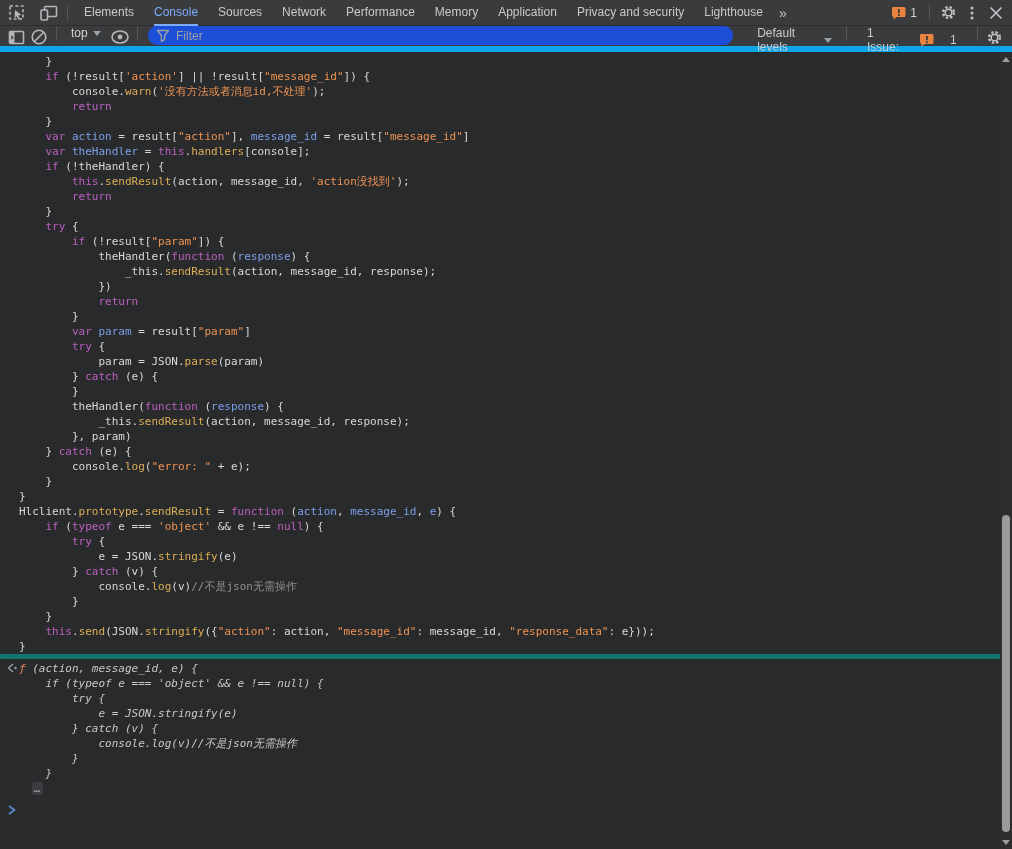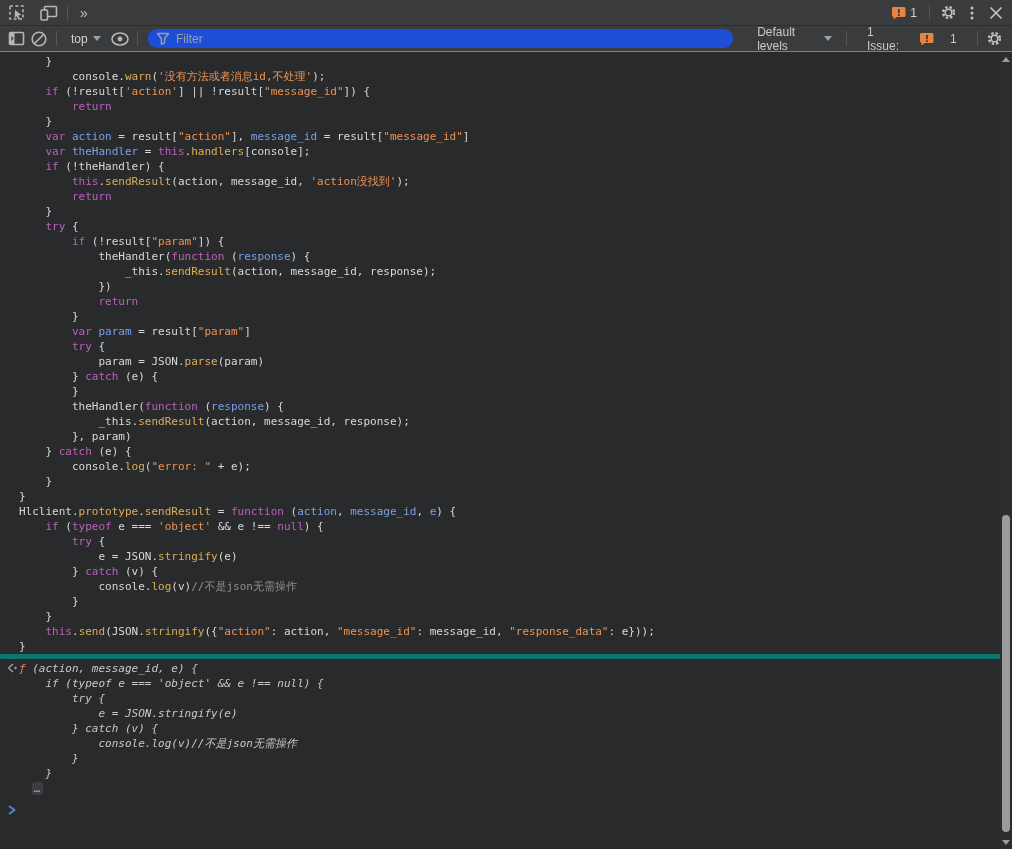--- a/index.html
+++ b/index.html
@@ -15,22 +15,22 @@
   .tab-strip { display:flex; align-items:center; height:26px; }
   .tab { font-size:12px; color:#c8c9ca; margin:0 10px; height:26px; line-height:25px;
          border-bottom:2px solid transparent; white-space:nowrap; }
   .tab.active { color:#7cacf8; border-bottom-color:#7cacf8; }
   .more-tabs { color:#c0c2c4; font-size:14px; margin:0 6px; line-height:22px; }
   .tabbar-right { margin-left:auto; display:flex; align-items:center; padding-right:4px; }
   .issue-chip { display:flex; align-items:center; gap:4px; margin:0 6px; }
   .issue-chip .cnt { color:#d5d6d7; font-size:12px; }
 
   
-  .toolbar { height:26px; background:#3a3b3d; display:flex; align-items:center;
-             border-bottom:1px solid #0ea5e9; padding:0 6px 0 5px; }
+  .toolbar { height:26px; background:#3a3b3d; display:flex; align-items:flex-start;
+             border-bottom:6px solid #0ea5e9; padding:0 6px 0 5px; }
   .ctx-select { display:flex; align-items:center; gap:5px; color:#d0d1d2; font-size:12px;
                 margin:0 8px; }
   .caret-down { width:0; height:0; border-left:4px solid transparent; border-right:4px solid transparent;
                 border-top:5px solid #9aa0a6; }
   .filter-pill { display:flex; align-items:center; background:#1d4ed8; border-radius:9px;
                  height:19px; width:624px; margin-left:4px; padding:0 8px; }
   .filter-pill input { background:transparent; border:none; outline:none; color:#d0d1d2;
                        font-size:12px; margin-left:6px; width:90%; }
   .filter-pill input::placeholder { color:#9aa0a6; }
   .levels { display:flex; align-items:center; color:#c9cacb; font-size:12px; margin:0 8px 0 24px; }
@@ -87,20 +87,31 @@
       <span>
         <svg width="20" height="18" viewBox="0 0 20 18">
           <rect x="5.5" y="2.5" width="12" height="10" fill="none" stroke="#b4b6b8" stroke-width="1.6" rx="1"></rect>
           <rect x="2" y="6" width="6.5" height="10" fill="#3a3b3d" stroke="#b4b6b8" stroke-width="1.6" rx="1"></rect>
         </svg>
       </span>
     </div>
   </div>
   <div class="vsep"></div>
 
+  <div class="tab-strip">
+      <div class="tab">Elements</div>
+      <div class="tab active">Console</div>
+      <div class="tab">Sources</div>
+      <div class="tab">Network</div>
+      <div class="tab">Performance</div>
+      <div class="tab">Memory</div>
+      <div class="tab">Application</div>
+      <div class="tab">Privacy and security</div>
+      <div class="tab">Lighthouse</div>
+    </div>
   <div class="more-tabs">»</div>
 
   <div class="tabbar-right">
     <div class="issue-chip">
       <span>
         <svg width="15" height="14" viewBox="0 0 15 14">
           <path d="M2 1 h11 a1.5 1.5 0 0 1 1.5 1.5 v7 a1.5 1.5 0 0 1 -1.5 1.5 h-7 L2.5 13.5 v-2.7 A1.8 1.8 0 0 1 1 9.5 v-7 A1.5 1.5 0 0 1 2 1 Z" fill="#e8843f"></path>
           <rect x="7" y="3" width="1.8" height="4.2" fill="#3a3b3d"></rect>
           <rect x="7" y="8.2" width="1.8" height="1.8" fill="#3a3b3d"></rect>
         </svg>
@@ -198,22 +209,22 @@
         <circle cx="8.5" cy="8.5" r="5.4" fill="none" stroke="#c0c2c4" stroke-width="2.4" stroke-dasharray="2.4 1.9"></circle>
         <circle cx="8.5" cy="8.5" r="3.3" fill="none" stroke="#c0c2c4" stroke-width="1.5"></circle>
       </svg>
     </span>
   </div>
 </div>
 
 <div class="console-area">
   <div class="code-wrap" id="code-block">
       <div class="code-line"><span class="tok-t">    }</span></div>
+      <div class="code-line"><span class="tok-t">    </span><span class="tok-k">if</span><span class="tok-t"> (!result[</span><span class="tok-s">'action'</span><span class="tok-t">] || !result[</span><span class="tok-s">"message_id"</span><span class="tok-t">]) {</span></div>
       <div class="code-line"><span class="tok-t">        console.</span><span class="tok-p">warn</span><span class="tok-t">(</span><span class="tok-s">'没有方法或者消息id,不处理'</span><span class="tok-t">);</span></div>
-      <div class="code-line"><span class="tok-t">    </span><span class="tok-k">if</span><span class="tok-t"> (!result[</span><span class="tok-s">'action'</span><span class="tok-t">] || !result[</span><span class="tok-s">"message_id"</span><span class="tok-t">]) {</span></div>
       <div class="code-line"><span class="tok-t">        </span><span class="tok-k">return</span></div>
       <div class="code-line"><span class="tok-t">    }</span></div>
       <div class="code-line"><span class="tok-t">    </span><span class="tok-k">var</span><span class="tok-t"> </span><span class="tok-d">action</span><span class="tok-t"> = result[</span><span class="tok-s">"action"</span><span class="tok-t">], </span><span class="tok-d">message_id</span><span class="tok-t"> = result[</span><span class="tok-s">"message_id"</span><span class="tok-t">]</span></div>
       <div class="code-line"><span class="tok-t">    </span><span class="tok-k">var</span><span class="tok-t"> </span><span class="tok-d">theHandler</span><span class="tok-t"> = </span><span class="tok-k">this</span><span class="tok-t">.</span><span class="tok-p">handlers</span><span class="tok-t">[console];</span></div>
       <div class="code-line"><span class="tok-t">    </span><span class="tok-k">if</span><span class="tok-t"> (!theHandler) {</span></div>
       <div class="code-line"><span class="tok-t">        </span><span class="tok-k">this</span><span class="tok-t">.</span><span class="tok-p">sendResult</span><span class="tok-t">(action, message_id, </span><span class="tok-s">'action没找到'</span><span class="tok-t">);</span></div>
       <div class="code-line"><span class="tok-t">        </span><span class="tok-k">return</span></div>
       <div class="code-line"><span class="tok-t">    }</span></div>
       <div class="code-line"><span class="tok-t">    </span><span class="tok-k">try</span><span class="tok-t"> {</span></div>
       <div class="code-line"><span class="tok-t">        </span><span class="tok-k">if</span><span class="tok-t"> (!result[</span><span class="tok-s">"param"</span><span class="tok-t">]) {</span></div>

